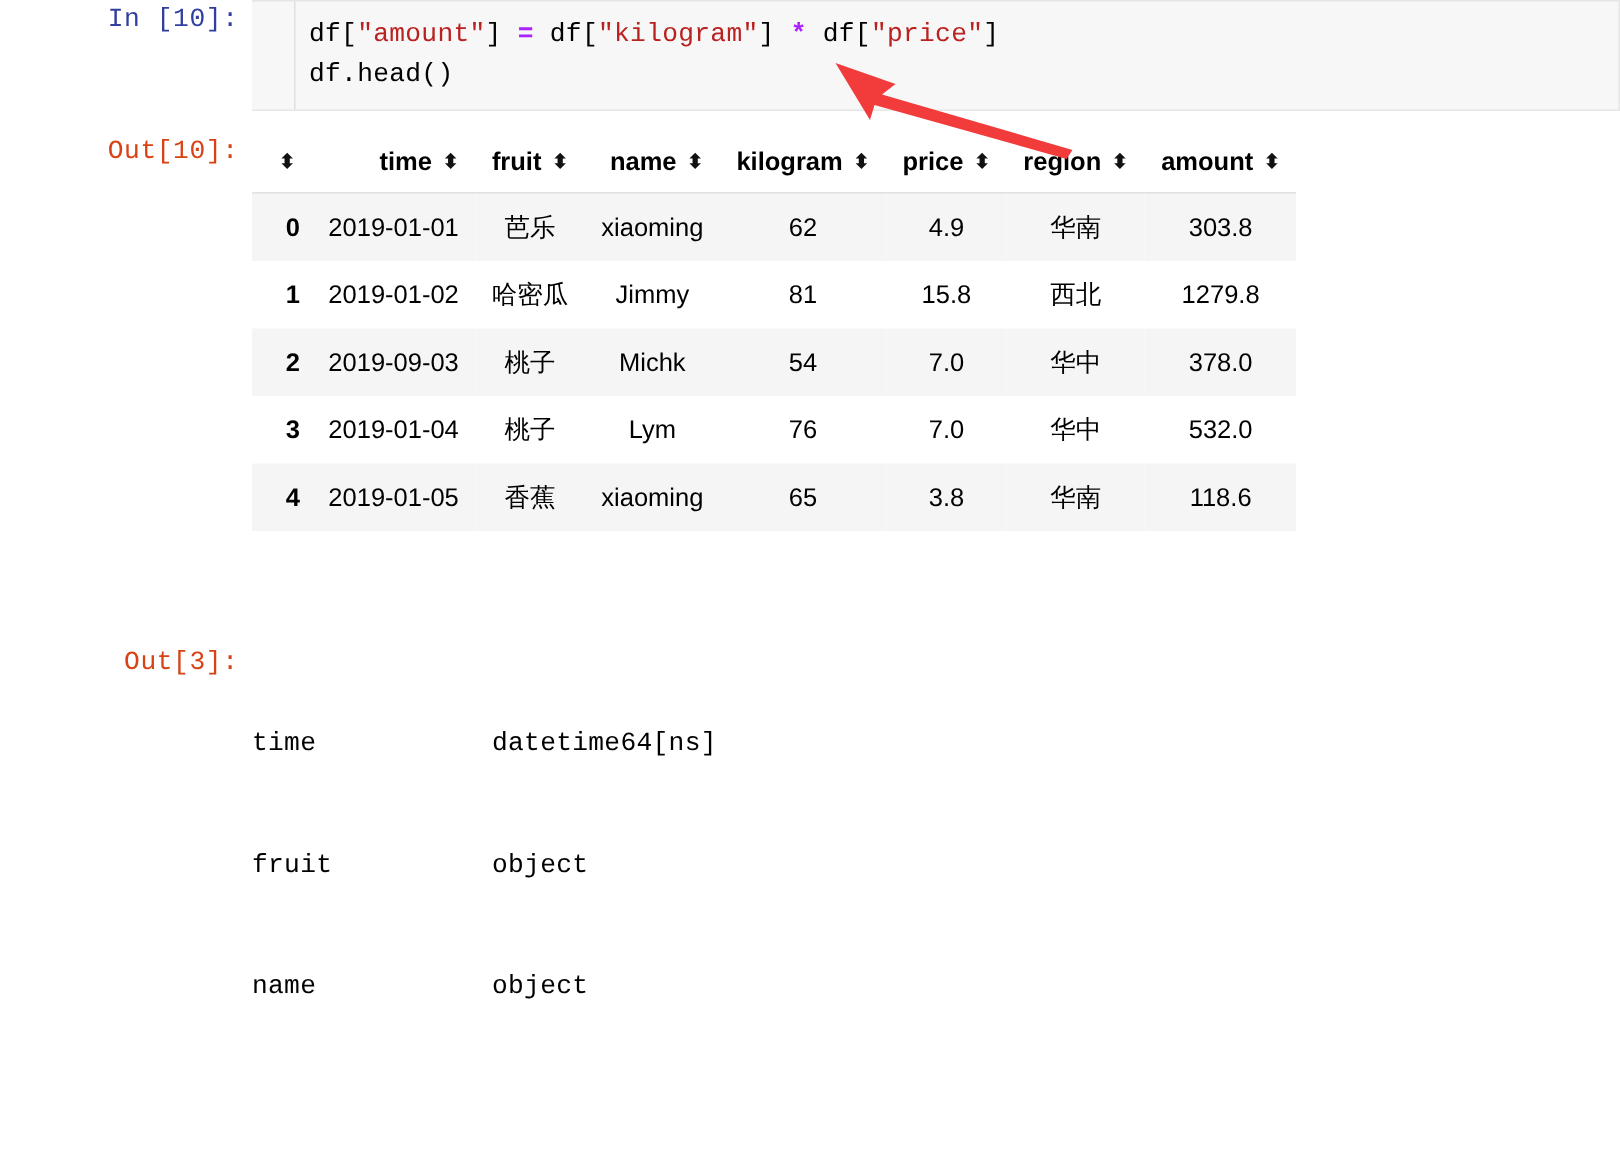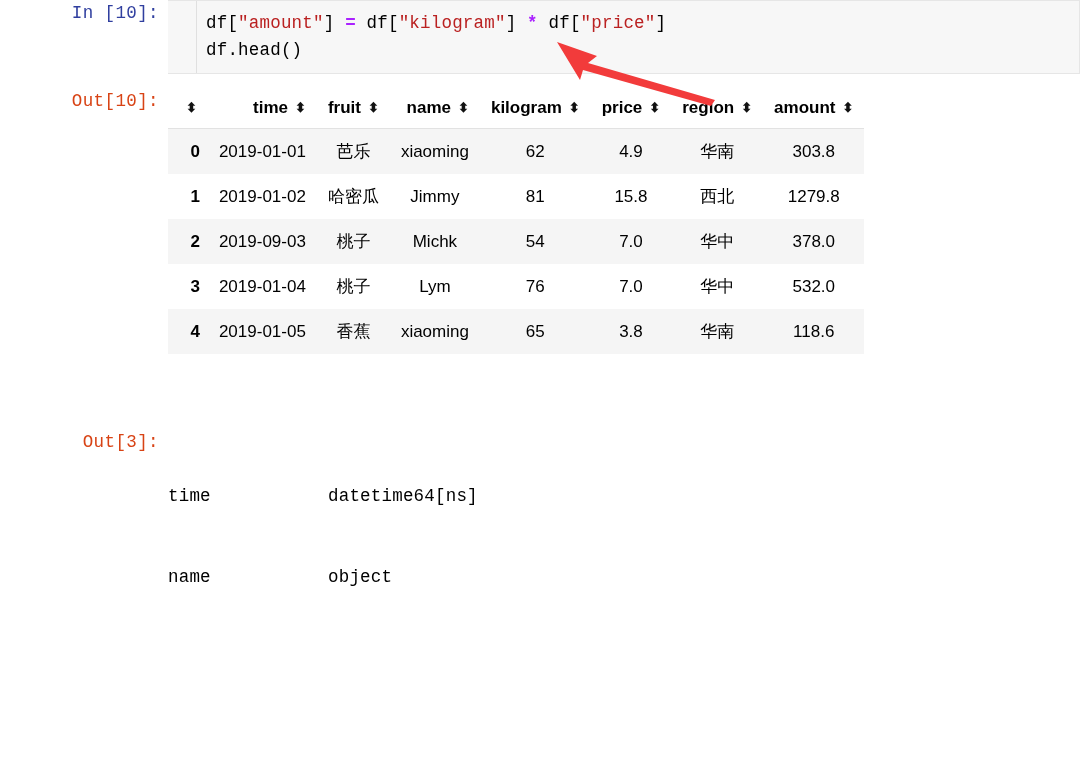--- a/index.html
+++ b/index.html
@@ -240,20 +240,21 @@
 
 <div class="nb-row">
 </div>
 
 <div class="gap-c"></div>
 
 <div class="nb-row">
   <div class="prompt out">Out[3]:</div>
   <div class="text-out">
     <span class="dt-line"><span class="dt-name">time</span><span class="dt-val">datetime64[ns]</span></span>
+    <span class="dt-line"><span class="dt-name">fruit</span><span class="dt-val">object</span></span>
     <span class="dt-line"><span class="dt-name">name</span><span class="dt-val">object</span></span>
     
     
     
     
     
   </div>
 </div>
 
 <svg class="arrow-anno" viewBox="0 0 185 72">

